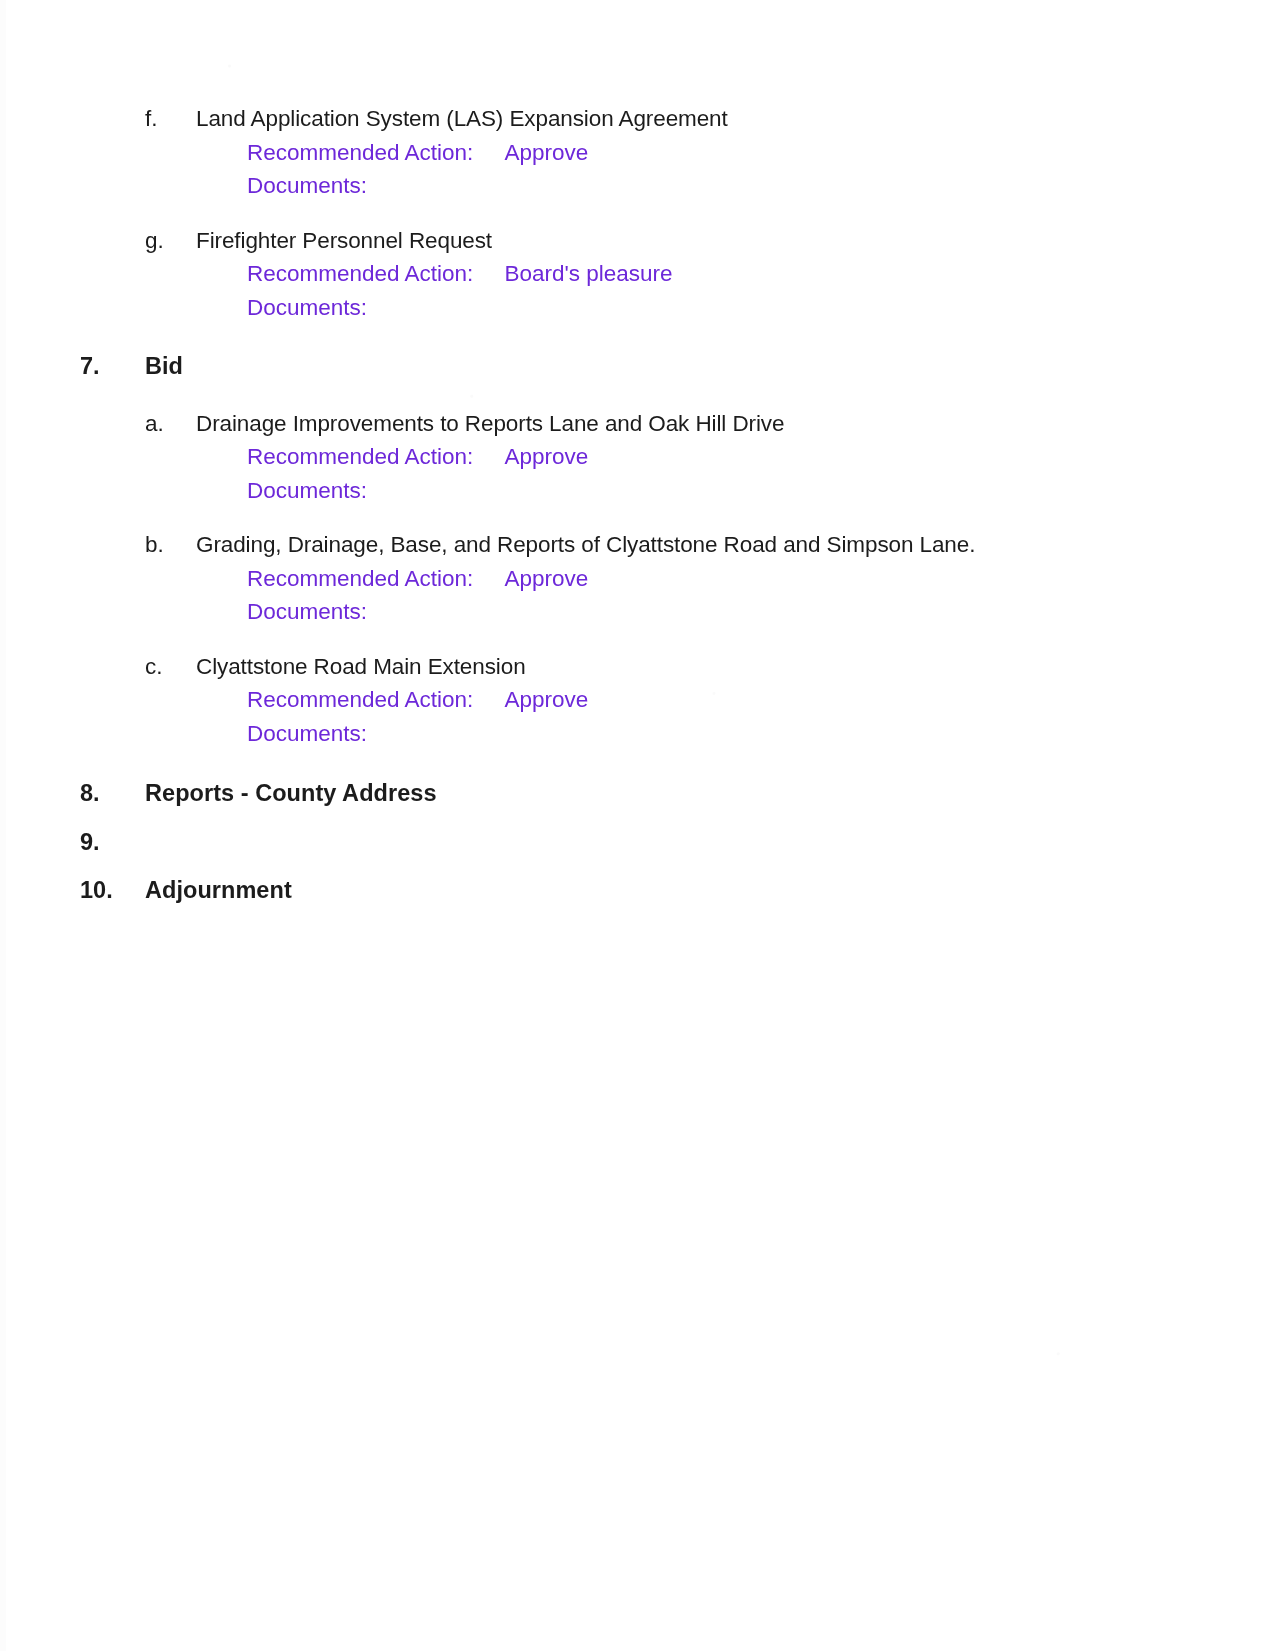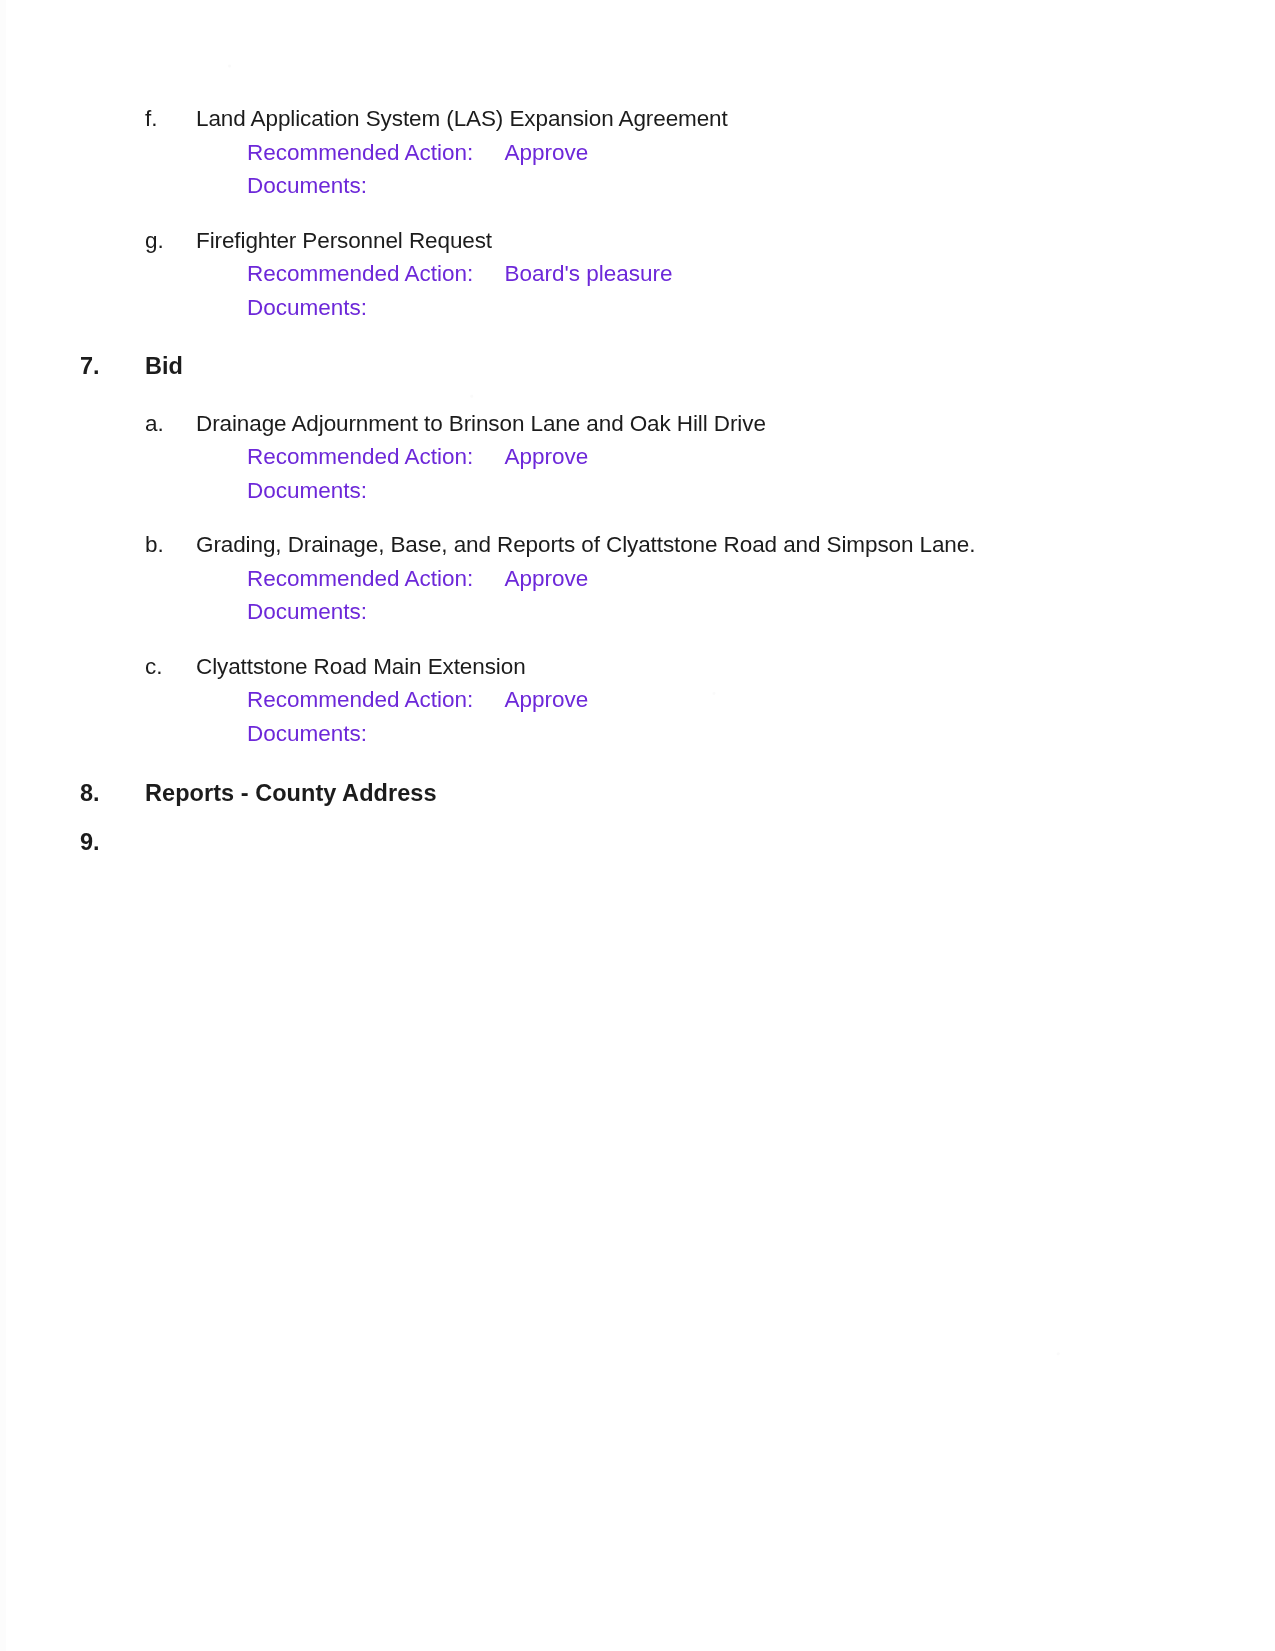--- a/index.html
+++ b/index.html
@@ -148,21 +148,21 @@
     <div class="agenda-row section-row">
       <span class="marker">7.</span>
       <span class="row-text">Bid</span>
     </div>
 
     <div class="gap-item" style="height:34px;"></div>
 
     <div class="block">
       <div class="agenda-row sub-item">
         <span class="marker">a.</span>
-        <span class="row-text">Drainage Adjournment to Brinson Lane and Oak Hill Drive</span>
+        <span class="row-text">Drainage Improvements to Reports Lane and Oak Hill Drive</span>
       </div>
       <div class="line-gap"></div>
       <div class="detail-row">
         <span class="detail-label">Recommended Action:</span>
         <span class="detail-value">Approve</span>
       </div>
       <div class="line-gap"></div>
       <div class="detail-row">
         <span class="detail-label">Documents:</span>
         <span class="detail-value"></span>
@@ -215,15 +215,19 @@
     </div>
 
     <div style="height:25px;"></div>
 
     <div class="agenda-row section-row">
       <span class="marker">9.</span>
     </div>
 
     <div style="height:25px;"></div>
 
+    <div class="agenda-row section-row">
+      <span class="marker">10.</span>
+      <span class="row-text">Adjournment</span>
+    </div>
 
   </div>
 </div>
 
 </body></html>

